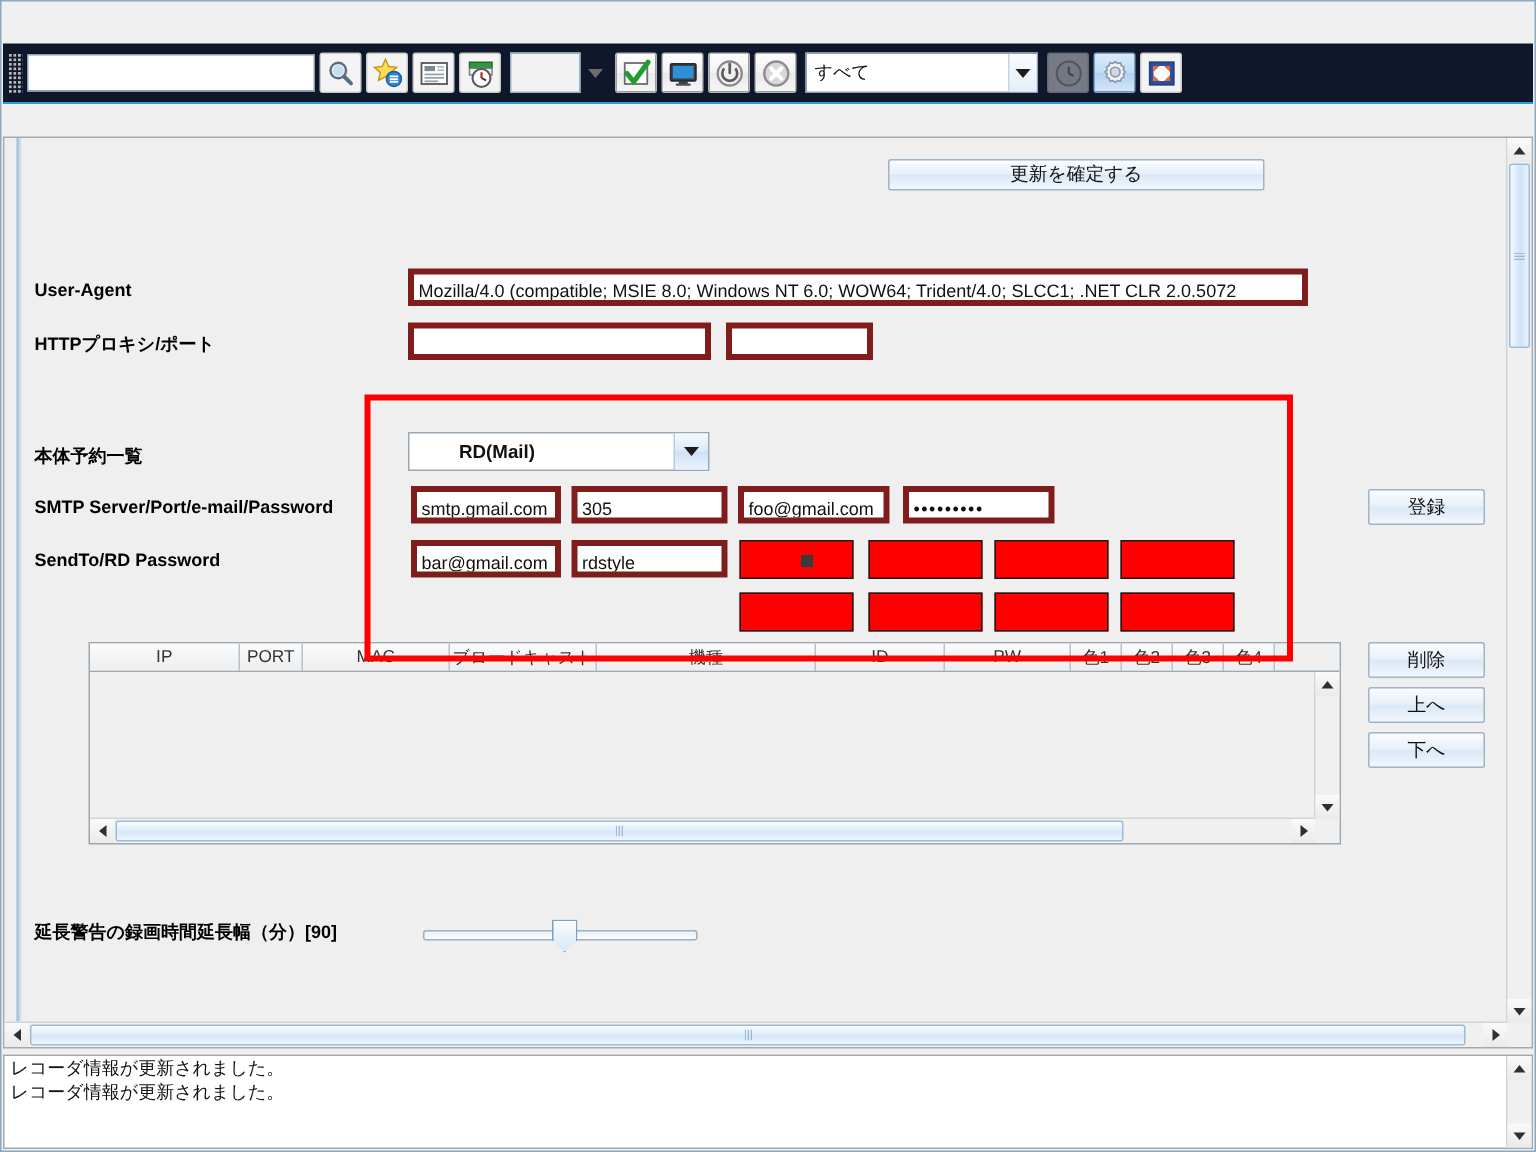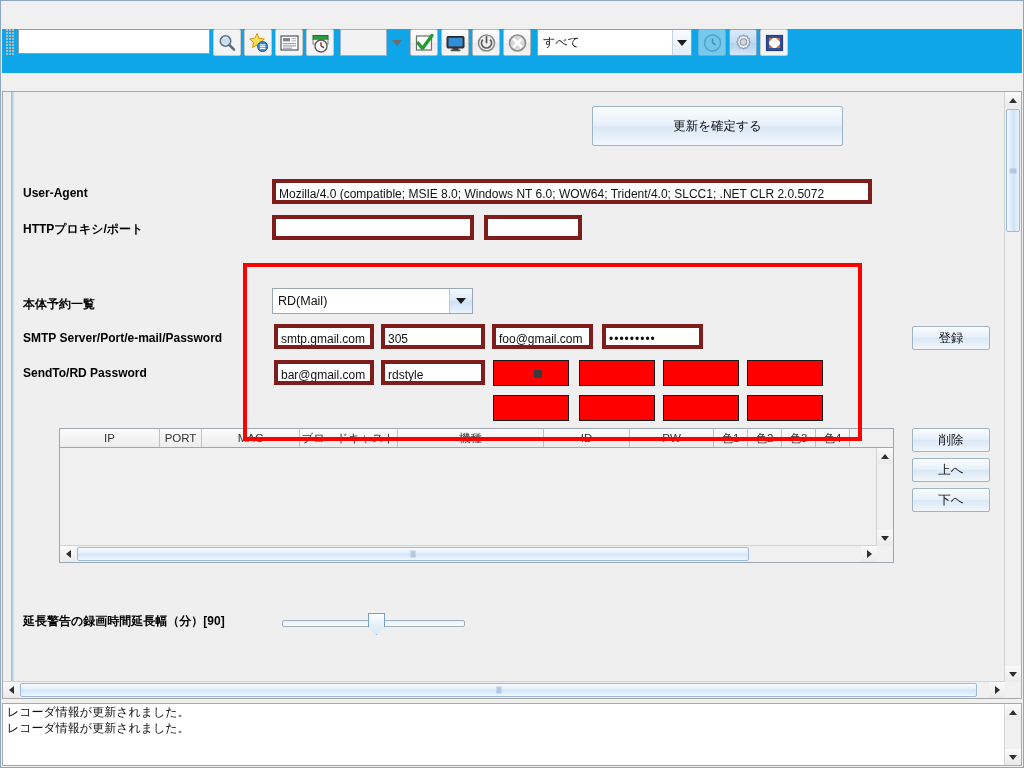--- a/index.html
+++ b/index.html
@@ -57,23 +57,23 @@
   #aero-ghost{
     position:absolute;left:330px;top:0;width:560px;height:27px;
     background:linear-gradient(to right,rgba(160,180,200,.22),rgba(190,205,220,.10) 40%,rgba(150,175,200,.25) 70%,rgba(200,214,228,.08));
     pointer-events:none;
   }
   #aero-ghost span{position:absolute;top:5px;height:15px;border-radius:2px;background:rgba(120,145,170,.22);}
 
   
   #toolbar{
     position:absolute;left:1px;top:28px;right:1px;height:39px;
-    background:#0ea5e9;
-    border-bottom:5px solid #0ea5e9;
-    display:flex;align-items:flex-start;
+    background:#0f172a;
+    border-bottom:1px solid #0ea5e9;
+    display:flex;align-items:center;
   }
   .grip{
     width:9px;height:26px;margin-left:4px;margin-right:3px;
     background-image:radial-gradient(circle at 1px 1px,#b9b9b9 1px,transparent 1px);
     background-size:3px 3px;
   }
   .tb-input{
     width:192px;height:25px;box-sizing:border-box;
     border:1px solid #8ba0b6;background:#fff;
     font-family:inherit;font-size:12px;padding:0 4px;color:#111;
@@ -190,21 +190,21 @@
     position:absolute;box-sizing:border-box;
     border:1px solid #9db4c9;border-radius:2px;
     background:linear-gradient(to bottom,#fbfdff,#e6eff9 48%,#dae8f6 52%,#f2f7fd);
     display:flex;align-items:center;justify-content:center;
     font-size:12.5px;color:#111;
   }
   .fcombo{
     position:absolute;box-sizing:border-box;height:26px;
     border:1px solid #9aa7b4;background:#fff;display:flex;align-items:center;
   }
-  .fcombo .cv{flex:1;padding-left:5px;font-size:12.5px;color:#111;font-weight:normal;}
+  .fcombo .cv{flex:1;padding-left:5px;font-size:12.5px;color:#111;font-weight:bold;margin-left:28px;}
   .fcombo .cb{
     width:22px;height:24px;display:flex;align-items:center;justify-content:center;
     background:linear-gradient(to bottom,#f4f9fe,#dbe9f8 48%,#cfe1f4 52%,#e9f3fd);
     border-left:1px solid #b9cadb;
   }
   .redbox{
     position:absolute;background:#ff0000;border:1px solid #1a1a1a;box-sizing:border-box;
   }
   .redbox .mark{position:absolute;left:40px;top:9px;width:8px;height:8px;background:#3a3a3a;}
   #redrect{
@@ -371,21 +371,21 @@
       </svg>
     </div>
   </div>
 
 
   <div id="content">
     <div id="panel">
 
       <div class="lblbar" style="background:linear-gradient(to right,#9cb7d4,#eef3f8);"></div>
 
-      <div class="fbtn" style="left:589px;top:14px;width:251px;height:40px;">
+      <div class="fbtn" style="left:589px;top:14px;width:251px;height:21px;">
         <span>更新を確定する</span>
       </div>
 
       <div class="flabel" style="left:20px;top:94px;">User-Agent</div>
       <div class="ftext" style="left:269px;top:87px;width:600px;">Mozilla/4.0 (compatible; MSIE 8.0; Windows NT 6.0; WOW64; Trident/4.0; SLCC1; .NET CLR 2.0.5072</div>
 
       <div class="flabel" style="left:20px;top:129px;">HTTPプロキシ/ポート</div>
       <div class="ftext" style="left:269px;top:123px;width:202px;"></div>
       <div class="ftext" style="left:481px;top:123px;width:98px;"></div>
 

